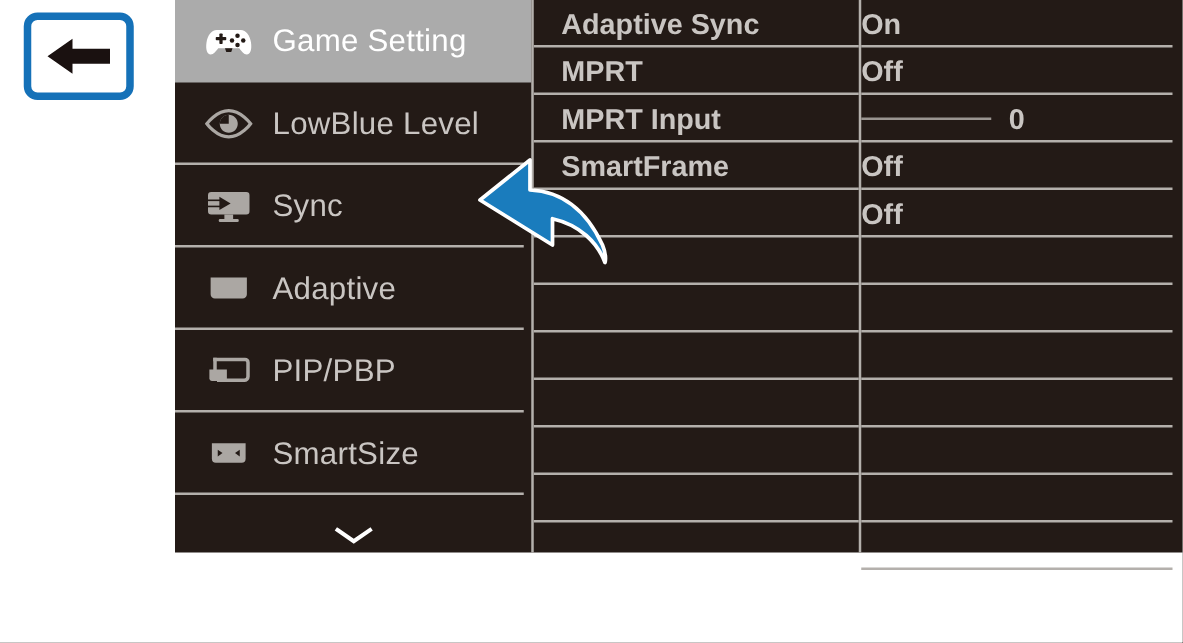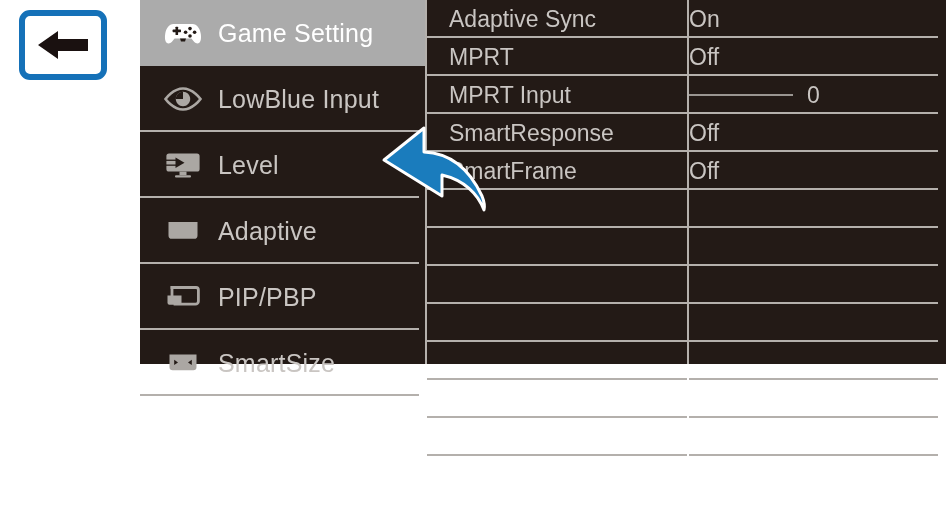--- a/index.html
+++ b/index.html
@@ -31,21 +31,21 @@
     justify-content: center;
   }
   #back-button-callout svg { display: block; }
 
   
   #osd-panel {
     position: absolute;
     left: 140px;
     top: 0;
     width: 806px;
-    height: 364px;
+    height: 442px;
     background: #231A16;
     display: flex;
     box-sizing: border-box;
   }
 
   
   #osd-sidebar {
     width: 287px;
     flex: 0 0 287px;
     position: relative;
@@ -106,20 +106,21 @@
   
   #osd-settings {
     flex: 1 1 auto;
     display: flex;
     position: relative;
     box-sizing: border-box;
   }
   .set-col {
     position: relative;
     box-sizing: border-box;
+    font-weight: bold;
   }
   #setting-names {
     width: 262px;
     flex: 0 0 262px;
     border-right: 2px solid #B4B0AC;
   }
   #setting-values {
     flex: 1 1 auto;
   }
   .set-row {
@@ -211,36 +212,36 @@
 
     <div class="side-item">
       <span class="side-icon">
         <svg width="40" height="28" viewBox="0 0 40 28">
           <path d="M20 3.5 C30 3.5 37.5 14 37.5 14 C37.5 14 30 24.5 20 24.5 C10 24.5 2.5 14 2.5 14 C2.5 14 10 3.5 20 3.5 Z" fill="none" stroke="#ABA7A3" stroke-width="2.6"></path>
           <path d="M20 6.6 A7.4 7.4 0 1 0 20 21.4 A7.4 7.4 0 1 0 20 6.6 Z M20 9.4 A4.6 4.6 0 0 1 20 18.6 A4.6 4.6 0 0 1 20 9.4 Z" fill="none"></path>
           <path d="M20 6.8 C24 6.8 27.2 10 27.2 14 C27.2 18 24 21.2 20 21.2 C16 21.2 12.8 18 12.8 14 C12.8 10 16 6.8 20 6.8 Z" fill="#ABA7A3"></path>
           <path d="M20 6.8 C20 10.2 20 11.8 20 14 C17.4 14 15.2 14 12.8 14 C12.8 10 16 6.8 20 6.8 Z" fill="#231A16"></path>
         </svg>
       </span>
-      <span class="side-label">LowBlue Input</span>
+      <span class="side-label">LowBlue Level</span>
       <span class="divider"></span>
     </div>
 
     <div class="side-item">
       <span class="side-icon">
         <svg width="40" height="30" viewBox="0 0 40 30">
           <path d="M6 3.5 L34 3.5 A2.6 2.6 0 0 1 36.6 6.1 L36.6 19 A2.6 2.6 0 0 1 34 21.6 L6 21.6 A2.6 2.6 0 0 1 3.4 19 L3.4 6.1 A2.6 2.6 0 0 1 6 3.5 Z" fill="#ABA7A3"></path>
           <rect x="16.5" y="21.6" width="7" height="3.6" fill="#ABA7A3"></rect>
           <rect x="12" y="25.2" width="16" height="2.3" rx="1" fill="#ABA7A3"></rect>
           <rect x="0" y="9.6" width="14" height="6.2" fill="#231A16"></rect>
           <rect x="3.4" y="10.9" width="10" height="3.6" fill="#ABA7A3"></rect>
           <path d="M12.5 7.4 L21.5 12.7 L12.5 18 Z" fill="#231A16"></path>
         </svg>
       </span>
-      <span class="side-label">Level</span>
+      <span class="side-label">Sync</span>
       <span class="divider"></span>
     </div>
 
     <div class="side-item">
       <span class="side-icon">
         <svg width="40" height="28" viewBox="0 0 40 28">
           <path d="M5.5 5 L34.5 5 L34.5 18.4 A3.4 3.4 0 0 1 31.1 21.8 L8.9 21.8 A3.4 3.4 0 0 1 5.5 18.4 Z" fill="#ABA7A3"></path>
         </svg>
       </span>
       <span class="side-label">Adaptive</span>
@@ -286,24 +287,20 @@
       <div class="set-row">
         <span class="set-text">Adaptive Sync</span>
         <span class="divider"></span>
       </div>
       <div class="set-row">
         <span class="set-text">MPRT</span>
         <span class="divider"></span>
       </div>
       <div class="set-row">
         <span class="set-text">MPRT Input</span>
-        <span class="divider"></span>
-      </div>
-      <div class="set-row">
-        <span class="set-text">SmartResponse</span>
         <span class="divider"></span>
       </div>
       <div class="set-row">
         <span class="set-text">SmartFrame</span>
         <span class="divider"></span>
       </div>
       <div class="set-row">
           <span class="divider"></span>
         </div>
       <div class="set-row">

